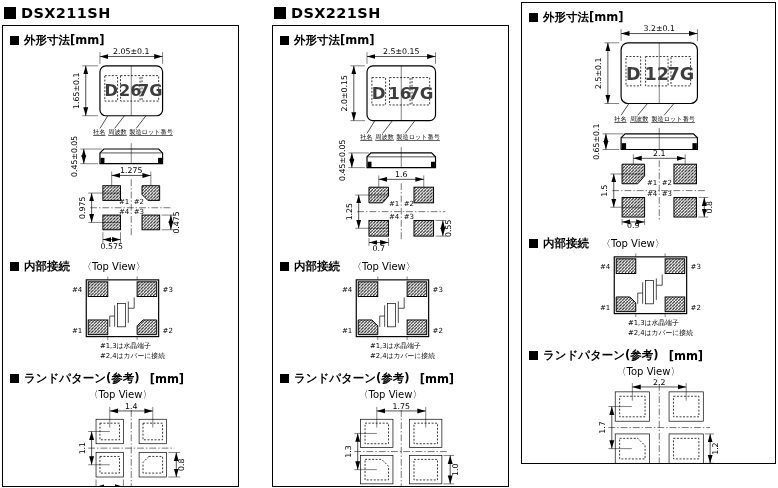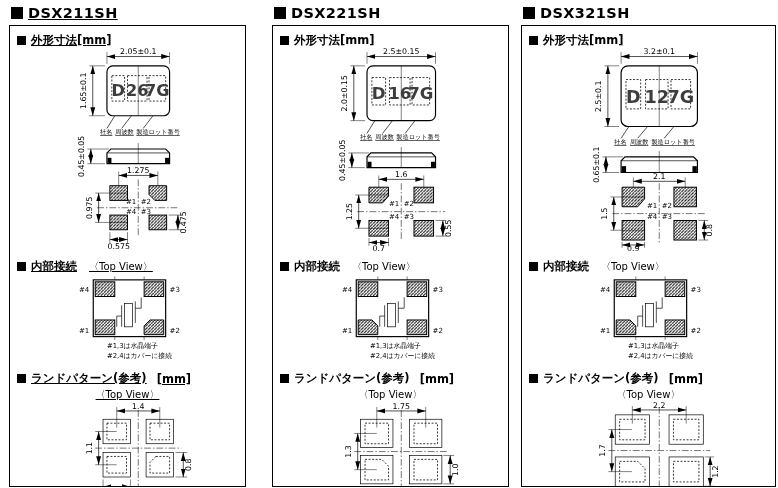--- a/index.html
+++ b/index.html
@@ -1,19 +1,19 @@
 <!DOCTYPE html>
 <html><head>
 <meta charset="utf-8">
 <style>
   html,body{margin:0;padding:0;}
   body{width:778px;height:488px;background:#fff;position:relative;
        font-family:"DejaVu Sans","Liberation Sans",sans-serif;color:#000;}
   .col{position:absolute;top:0;height:488px;width:259px;}
-  .col1{left:7px;text-decoration:underline;} .col2{left:270px;} .col3{left:519px;}
+  .col1{left:0;} .col2{left:270px;} .col3{left:519px;}
   .col-title{height:20px;padding:3px 0 0 4px;font-weight:bold;font-size:14.5px;
              letter-spacing:.4px;display:flex;align-items:center;}
   .tsq{display:inline-block;width:12px;height:12px;background:#000;margin-right:5px;}
   .box{margin:2px 20px 0 2px;height:462px;border:1.5px solid #000;box-sizing:border-box;overflow:hidden;}
   .col3 .box{margin-right:2px;}
   .sec-h{display:flex;align-items:center;font-weight:bold;font-size:11.5px;
          margin:7px 0 0 7px;white-space:nowrap;}
   .sec-h .ssq{display:inline-block;width:9px;height:9px;background:#000;margin-right:5px;flex:0 0 auto;}
   .sec-h .tv{font-weight:normal;font-size:10px;margin-left:12px;}
   .sec-h .unit{margin-left:10px;}
@@ -326,24 +326,20 @@
       <line class="dl" x1="86.5" y1="92.5" x2="119.5" y2="92.5" marker-start="url(#ar23)" marker-end="url(#ar23)"></line>
       <text class="dt" x="103" y="102">1.15</text>
       <path class="xl" d="M171,54.5 H182 M171,83.5 H182"></path>
       <line class="dl" x1="178" y1="54.5" x2="178" y2="83.5" marker-start="url(#ar23)" marker-end="url(#ar23)"></line>
       <text class="dt" x="186" y="69" transform="rotate(-90 186 69)">1.0</text>
     </svg>
   </div>
 </div>
 
 <div class="col col3">
-  <div class="col-title">
-    <span class="tsq"></span>
-    <span>DSX321SH</span>
-  </div>
   <div class="box">
 
     <div class="sec-h">
       <span class="ssq"></span>
       <span>外形寸法[mm]</span>
     </div>
 
     <svg width="229" height="204" viewBox="0 0 234 208">
       <defs>
         <pattern id="ht31" patternUnits="userSpaceOnUse" width="3.2" height="3.2">

